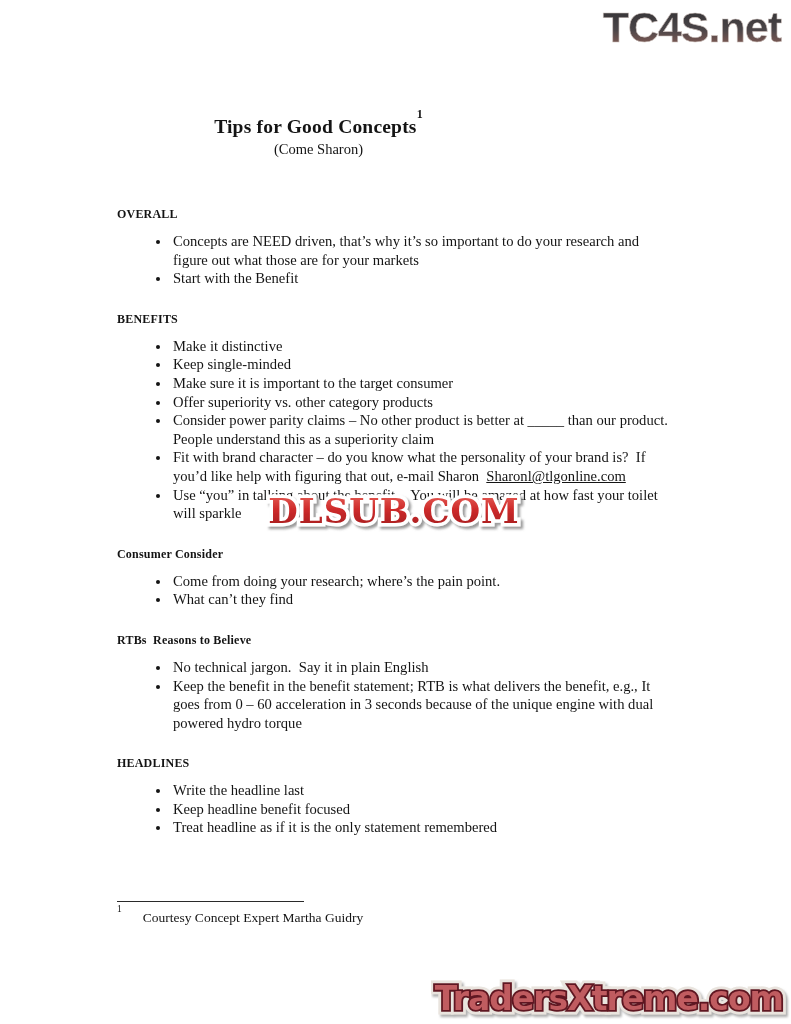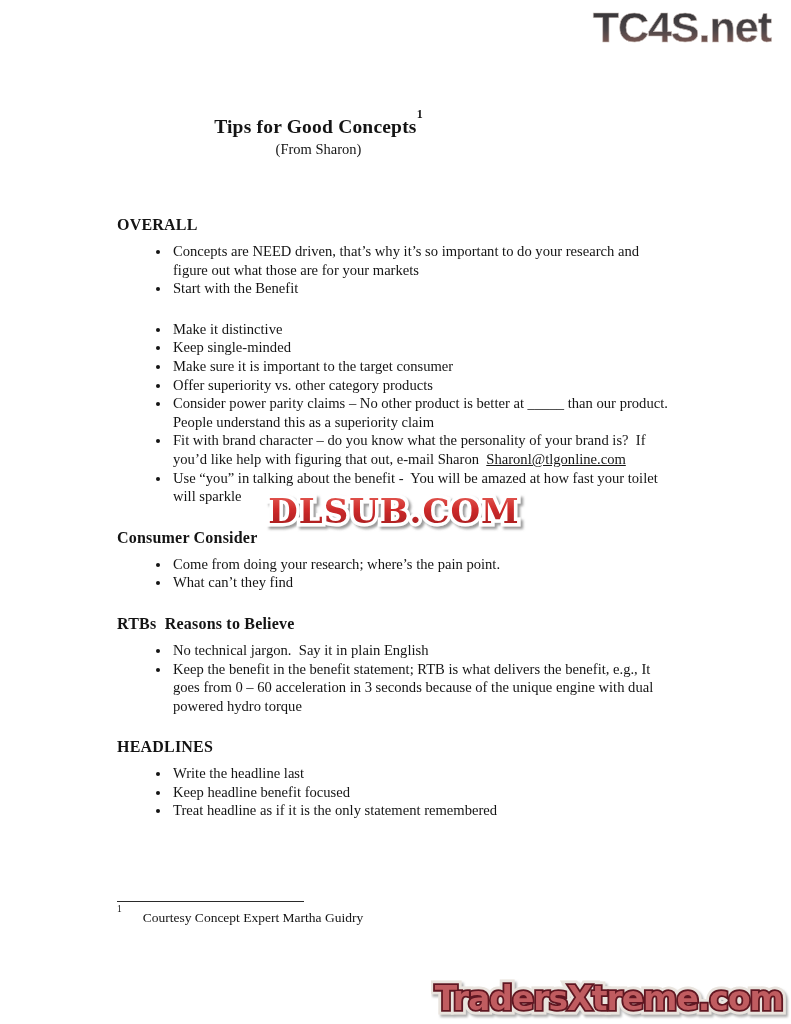--- a/index.html
+++ b/index.html
@@ -2,33 +2,33 @@
 <html><head>
 <meta charset="utf-8">
 <style>
   html,body{margin:0;padding:0;}
   body{
     width:791px;height:1024px;position:relative;overflow:hidden;
     background:#ffffff;color:#141414;
     font-family:"Liberation Serif", serif;
   }
   
-  .tc4s-logo{position:absolute;top:0;right:18px;}
+  .tc4s-logo{position:absolute;top:0;right:8px;}
   .dlsub-logo{position:absolute;left:244px;top:487px;}
   .traders-logo{position:absolute;right:0;top:972px;}
   
   .title-wrap{position:absolute;top:114px;left:0;width:637px;text-align:center;}
   .doc-title{font-size:19.5px;font-weight:bold;margin:0;display:inline;letter-spacing:0.2px;}
   .doc-title sup{font-size:12px;position:relative;top:-7px;font-weight:bold;}
   .doc-subtitle{font-size:14.5px;margin-top:3px;}
   
   .content{position:absolute;left:117px;top:203px;width:562px;}
   .section + .section{margin-top:22px;}
   .section-heading{
-    font-size:16px;font-weight:bold;margin:12px 0 5px 0;line-height:19px;
+    font-size:12px;font-weight:bold;margin:2px 0 5px 0;line-height:19px;
     white-space:pre-wrap;letter-spacing:0.2px;
   }
   .section ul{margin:8px;padding-left:46px;list-style:disc;}
   .section li{
     font-size:14.6px;line-height:18.6px;white-space:pre-wrap;
     padding-left:2px;
   }
   .email{ text-decoration:underline; }
   
   .footnote{position:absolute;left:117px;top:901px;width:560px;}
@@ -50,32 +50,33 @@
       </linearGradient>
     </defs>
     <text x="218" y="42" text-anchor="end" font-family="Liberation Sans, sans-serif" font-weight="bold" font-size="43" letter-spacing="-1" fill="url(#tc4sGrad)" stroke="#c9bdb9" stroke-width="0.6">TC4S.net</text>
   </svg>
 </div>
 
 <div class="title-wrap">
   <div>
     <h1 class="doc-title"><span>Tips for Good Concepts</span><sup>1</sup></h1>
   </div>
-  <div class="doc-subtitle">(From Sharon)</div>
+  <div class="doc-subtitle">(Come Sharon)</div>
 </div>
 
 <main class="content" id="doc-content">
     <section class="section">
       <h2 class="section-heading">OVERALL</h2>
       <ul>
         <li>Concepts are NEED driven, that’s why it’s so important to do your research and figure out what those are for your markets</li>
         <li>Start with the Benefit</li>
       </ul>
     </section>
     <section class="section">
+      <h2 class="section-heading">BENEFITS</h2>
       <ul>
         <li>Make it distinctive</li>
         <li>Keep single-minded</li>
         <li>Make sure it is important to the target consumer</li>
         <li>Offer superiority vs. other category products</li>
         <li>Consider power parity claims – No other product is better at _____ than our product.  People understand this as a superiority claim</li>
         <li>Fit with brand character – do you know what the personality of your brand is?  If you’d like help with figuring that out, e-mail Sharon  <span class="email">Sharonl@tlgonline.com</span></li>
         <li>Use “you” in talking about the benefit -  You will be amazed at how fast your toilet will sparkle</li>
       </ul>
     </section>

